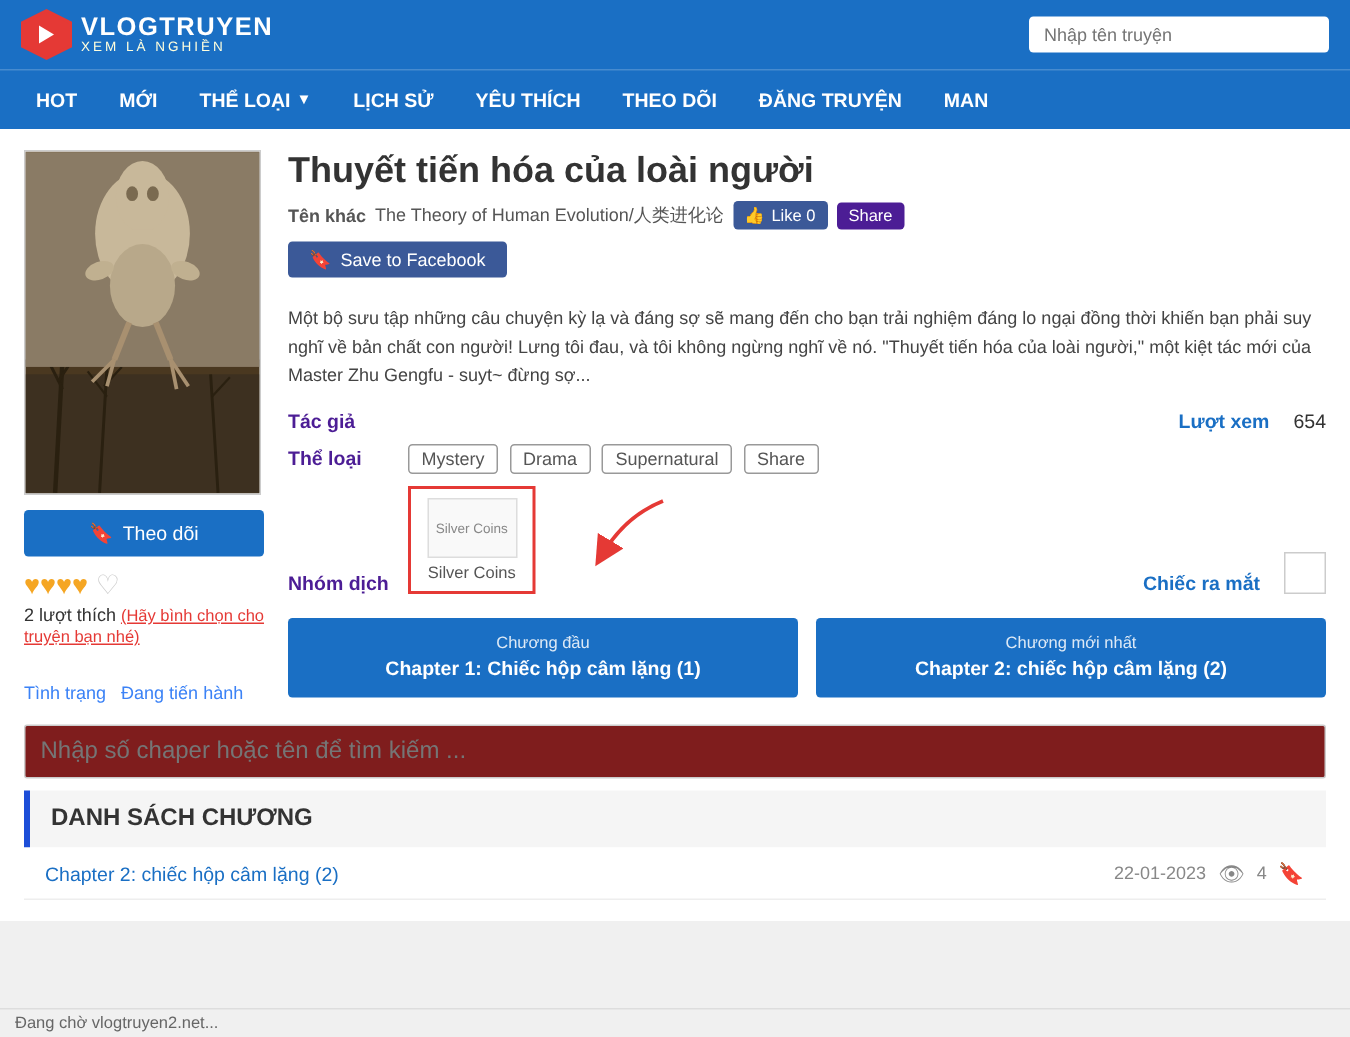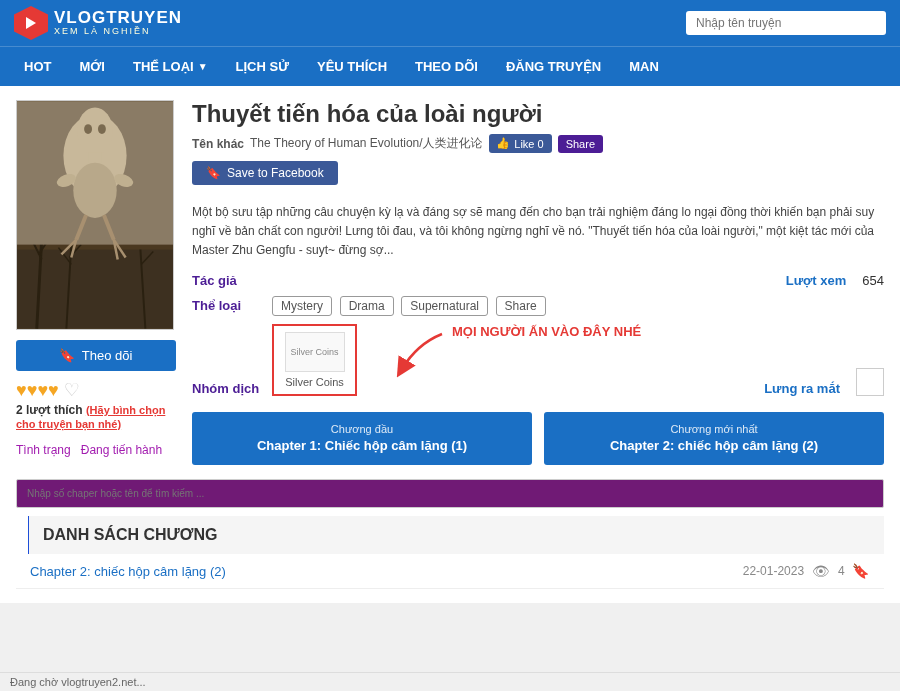--- a/index.html
+++ b/index.html
@@ -71,23 +71,23 @@
     }
     .cover-img svg { width: 100%; height: 100%; position: absolute; top: 0; left: 0; }
 
     .follow-btn {
       background: #1a6fc4; color: #fff; border: none;
       padding: 8px 0; width: 100%; margin-top: 10px;
       font-size: 13px; cursor: pointer; border-radius: 3px;
       display: flex; align-items: center; justify-content: center; gap: 6px;
     }
     .stars { color: #f5a623; font-size: 18px; margin-top: 8px; }
-    .likes-text { font-size: 12px; color: #333; margin-top: 2px; font-weight: bold; }
+    .likes-text { font-size: 12px; color: #333; margin-top: 2px; }
     .likes-link { color: #e53935; font-size: 11px; cursor: pointer; text-decoration: underline; }
-    .status-row { margin-top: 12px; font-size: 12px; color: #a21caf; }
+    .status-row { margin-top: 24px; font-size: 12px; color: #3b82f6; }
 
     .info-col { flex: 1; }
     .manga-title { font-size: 24px; font-weight: bold; color: #333; margin-bottom: 6px; }
     .alt-name-row { font-size: 12px; color: #555; margin-bottom: 8px; display: flex; align-items: center; gap: 6px; flex-wrap: wrap; }
     .alt-name-label { font-weight: bold; }
     .fb-like-btn {
       background: #3b5998; color: #fff; border: none; padding: 3px 8px;
       font-size: 11px; border-radius: 3px; cursor: pointer; display: inline-flex; align-items: center; gap: 4px;
     }
     .fb-share-btn {
@@ -137,31 +137,30 @@
     .chap-btn {
       flex: 1; background: #1a6fc4; color: #fff; border: none;
       padding: 10px 14px; cursor: pointer; border-radius: 3px;
       text-align: center; line-height: 1.4;
     }
     .chap-btn-label { font-size: 11px; opacity: 0.85; }
     .chap-btn-main { font-size: 13px; font-weight: bold; }
 
     
     .chapter-search-bar {
-      margin-top: 14px; background: #701a75; border: 1px solid #ccc;
-      padding: 8px 10px; color: #999; font-size: 10px;
+      margin-top: 14px; background: #7f1d1d; border: 1px solid #ccc;
+      padding: 8px 10px; color: #999; font-size: 16px;
       border-radius: 2px; width: 100%;
     }
 
     
     .chapter-list-header {
-      background: #f5f5f5; border-left: 1px solid #1d4ed8;
+      background: #f5f5f5; border-left: 4px solid #1d4ed8;
       padding: 10px 14px; font-size: 16px; font-weight: bold; margin-top: 8px;
       text-transform: uppercase;
-      margin-left: 12px;
     }
 
     .chapter-list-item {
       display: flex; align-items: center; justify-content: space-between;
       padding: 9px 14px; border-bottom: 1px solid #eee; background: #fff;
       font-size: 13px;
     }
     .chapter-link { color: #1a6fc4; cursor: pointer; text-decoration: none; }
     .chapter-meta { display: flex; align-items: center; gap: 8px; color: #888; font-size: 12px; }
     .eye-icon { font-size: 14px; }
@@ -323,25 +322,24 @@
             </div>
             <div style="position:relative; margin-left:10px;">
               <svg width="70" height="55">
                 <path d="M 55 10 Q 30 20 15 45" stroke="#e53935" stroke-width="2.5" fill="none" marker-end="url(#arr)"></path>
                 <defs>
                   <marker id="arr" markerWidth="8" markerHeight="8" refX="4" refY="4" orient="auto">
                     <path d="M 0 0 L 8 4 L 0 8 Z" fill="#e53935"></path>
                   </marker>
                 </defs>
               </svg>
-              <span class="annotation-text" style="position: absolute; top: 0px; left: 65px; color: rgb(229, 57, 53); font-size: 13px; font-weight: bold; white-space: nowrap;">MỌI NGƯỜI ẤN VÀO ĐÂY NHÉ</span>
             </div>
           </div>
         </div>
-        <span class="meta-right-label" style="margin-left:auto; margin-right:16px;">Lưng ra mắt</span>
+        <span class="meta-right-label" style="margin-left:auto; margin-right:16px;">Chiếc ra mắt</span>
         <div class="lịch-ra-mat-box"></div>
       </div>
 
       <div class="chapter-buttons">
         <button class="chap-btn">
           <div class="chap-btn-label">Chương đầu</div>
           <div class="chap-btn-main">Chapter 1: Chiếc hộp câm lặng (1)</div>
         </button>
         <button class="chap-btn">
           <div class="chap-btn-label">Chương mới nhất</div>

